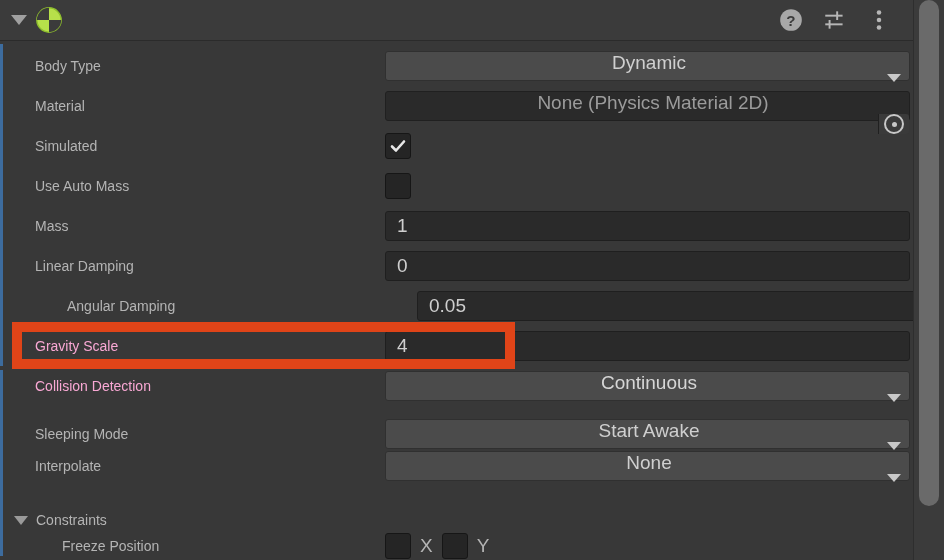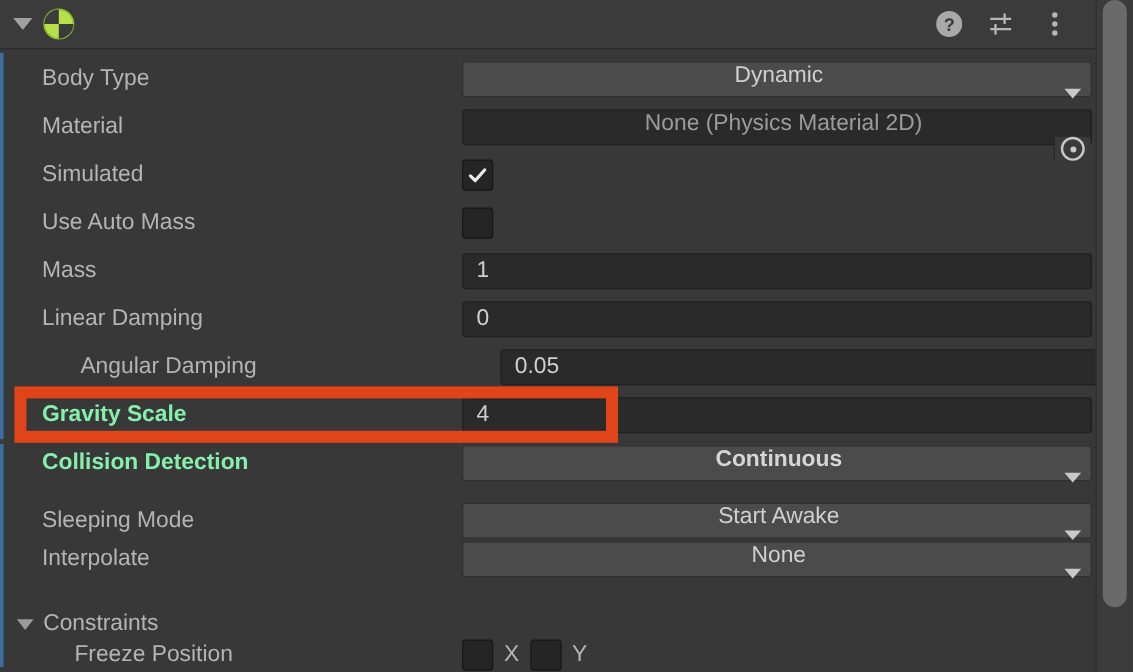--- a/index.html
+++ b/index.html
@@ -86,28 +86,28 @@
   
   .row {
     position: absolute;
     left: 0;
     width: 914px;
     height: 40px;
     display: flex;
     align-items: center;
   }
   .row-label {
-    font-size: 19px;
+    font-size: 14px;
     color: #b4b4b4;
     padding-left: 35px;
     width: 350px;
     box-sizing: border-box;
     white-space: nowrap;
   }
-  .row-label.bold { font-weight: bold; color: #86efac; }
+  .row-label.bold { font-weight: normal; color: #f9a8d4; }
   .row-label.indent2 { padding-left: 62px; }
   .row-label.foldout {
     padding-left: 14px;
     display: flex;
     align-items: center;
     gap: 8px;
     margin-top: 28px;
   }
   .tri-down-small {
     width: 0; height: 0;
@@ -130,21 +130,21 @@
     border: 1px solid #303030;
     border-radius: 3px;
     display: flex;
     align-items: center;
     padding: 0 8px 0 11px;
     box-sizing: border-box;
     font-size: 19px;
     color: #cfcfcf;
     flex-direction: column;
   }
-  .popup.bold { font-weight: bold; color: #d6d6d6; }
+  .popup.bold { font-weight: normal; color: #d6d6d6; }
   .popup .caret {
     margin-left: auto;
     width: 0; height: 0;
     border-left: 7px solid transparent;
     border-right: 7px solid transparent;
     border-top: 8px solid #c9c9c9;
   }
 
   
   .objectfield {

